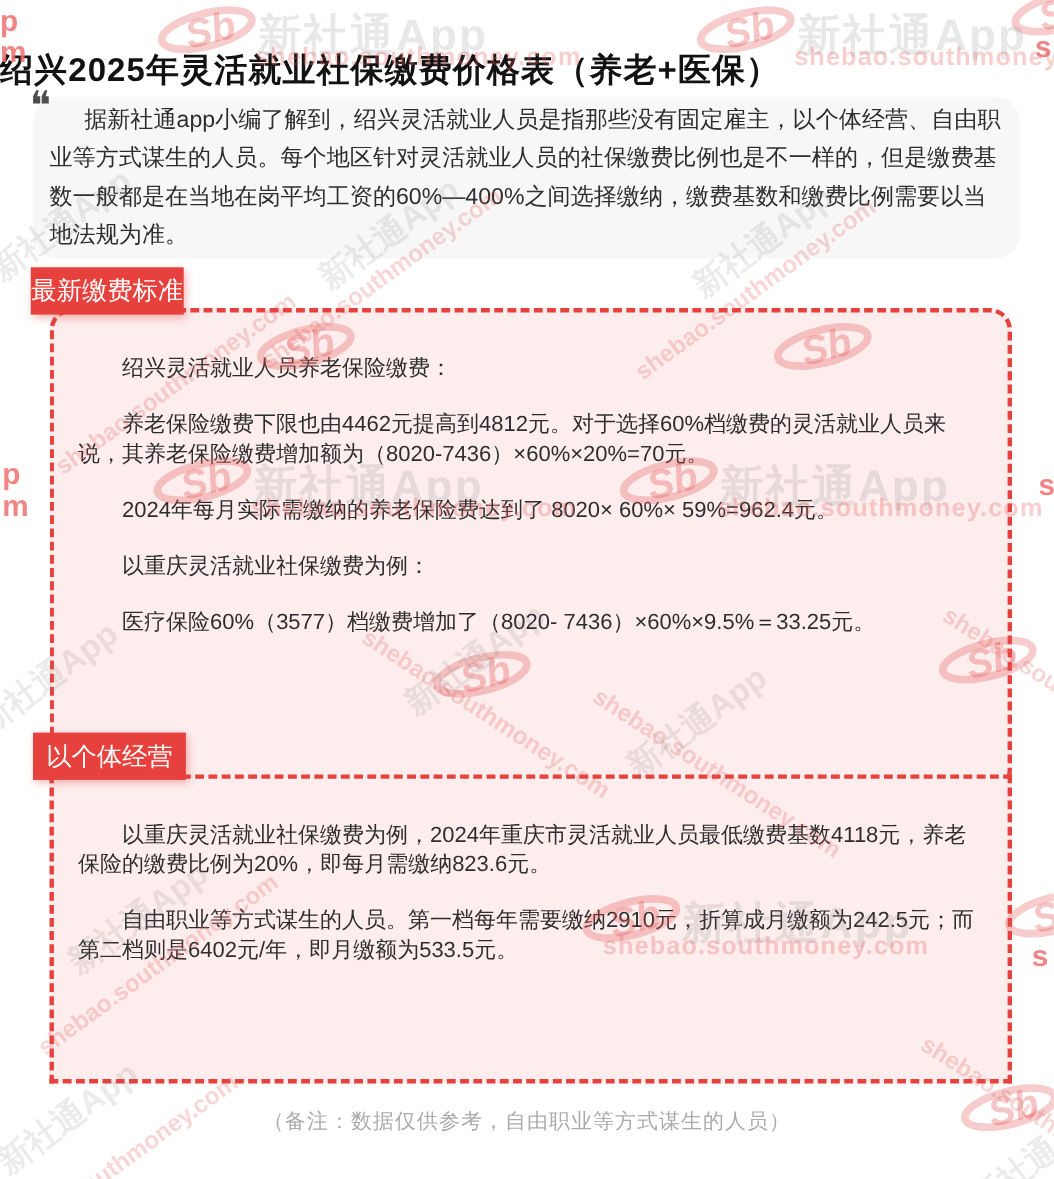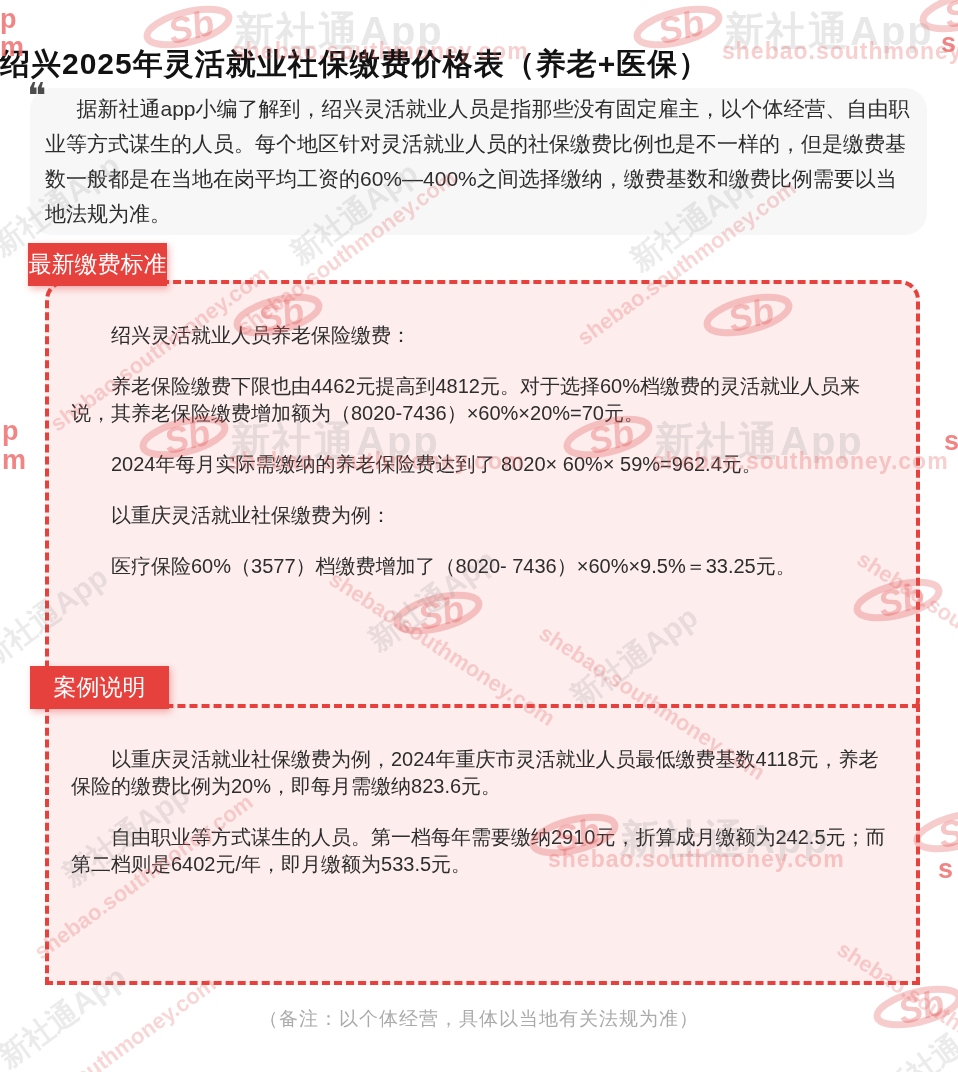--- a/index.html
+++ b/index.html
@@ -84,27 +84,27 @@
 
 <div class="badge badge-1">最新缴费标准</div>
 <div class="dash-box box-1">
   <p>绍兴灵活就业人员养老保险缴费：</p>
   <p>养老保险缴费下限也由4462元提高到4812元。对于选择60%档缴费的灵活就业人员来说，其养老保险缴费增加额为（8020-7436）×60%×20%=70元。</p>
   <p>2024年每月实际需缴纳的养老保险费达到了 8020× 60%× 59%=962.4元。</p>
   <p>以重庆灵活就业社保缴费为例：</p>
   <p>医疗保险60%（3577）档缴费增加了（8020- 7436）×60%×9.5%＝33.25元。</p>
 </div>
 
-<div class="badge badge-2">案例说明</div>
+<div class="badge badge-2">以个体经营</div>
 <div class="dash-box box-2">
   <p>以重庆灵活就业社保缴费为例，2024年重庆市灵活就业人员最低缴费基数4118元，养老保险的缴费比例为20%，即每月需缴纳823.6元。</p>
   <p>自由职业等方式谋生的人员。第一档每年需要缴纳2910元，折算成月缴额为242.5元；而第二档则是6402元/年，即月缴额为533.5元。</p>
 </div>
 
-<div class="footer-note">（备注：以个体经营，具体以当地有关法规为准）</div>
+<div class="footer-note">（备注：数据仅供参考，自由职业等方式谋生的人员）</div>
 
 <div class="wm-layer">
 
   <div class="wm-group" style="left:142px;top:2px">
     <svg class="swoosh" viewBox="0 0 92 50" width="92" height="50">
         <g transform="rotate(-14 46 25)">
           <ellipse cx="46" cy="25" rx="42" ry="15"></ellipse>
           <text x="26" y="38">Sb</text>
         </g>
       </svg>

